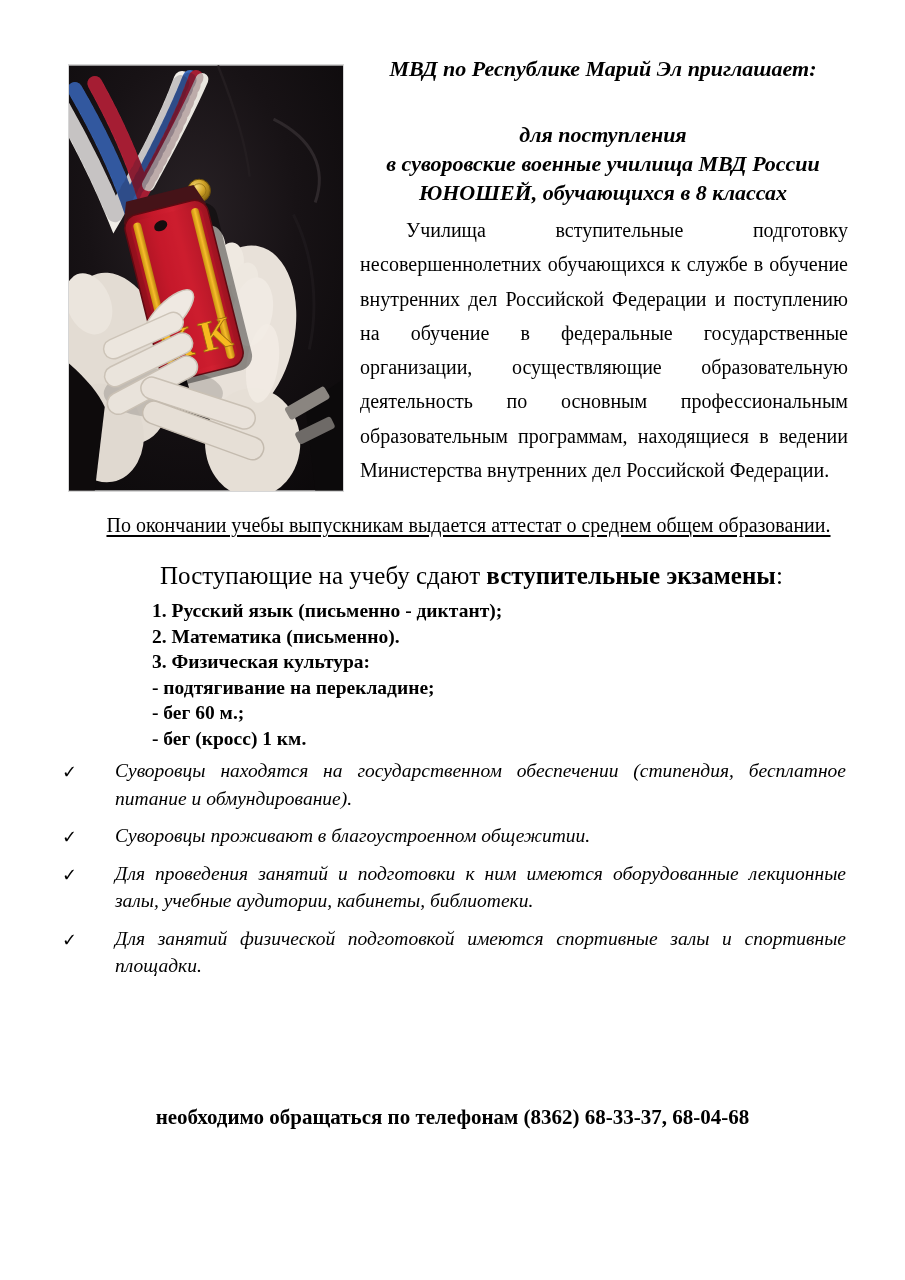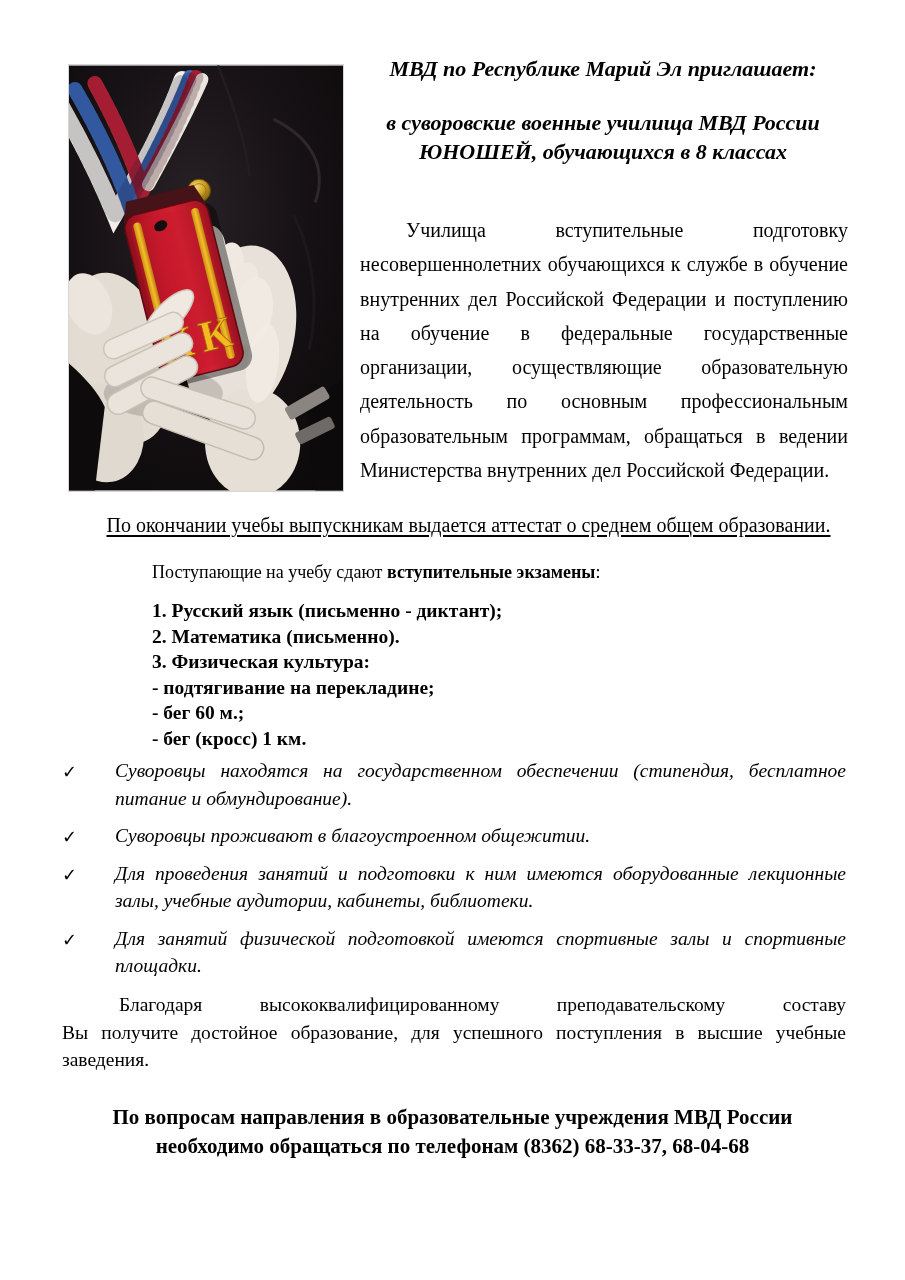--- a/index.html
+++ b/index.html
@@ -6,35 +6,35 @@
   body{width:905px;height:1280px;overflow:hidden;
        font-family:"Liberation Serif","DejaVu Serif",serif;color:#000;}
   .page{position:relative;width:905px;height:1280px;background:#fff;}
 
   .photo{position:absolute;left:68px;top:64px;width:276px;height:428px;
          border:1px solid #d6d6d6;box-sizing:border-box;overflow:hidden;}
   .photo svg{display:block;}
 
   .headline{position:absolute;left:352px;top:54px;width:502px;text-align:center;
             font-weight:bold;font-style:italic;font-size:22px;line-height:29px;}
-  .h-invite{margin-bottom:25px;}
+  .h-invite{margin-bottom:37px;}
 
   .intro{position:absolute;left:360px;top:213px;width:488px;
          font-size:20px;line-height:34.3px;}
 
   .jl{display:block;text-align:justify;text-align-last:justify;}
   .jl.last{text-align-last:left;}
   .ind{text-indent:46px;}
   .ind2{text-indent:57px;}
 
   .diploma{position:absolute;left:0;top:514px;width:905px;text-align:center;
            font-size:20px;padding-left:16px;}
   .diploma .u{text-decoration:underline;text-underline-offset:3px;}
 
-  .exintro{position:absolute;left:152px;top:562px;font-size:18px;}
+  .exintro{position:absolute;left:160px;top:562px;font-size:25px;}
 
   .exlist{position:absolute;left:152px;top:598px;font-size:19.5px;line-height:25.6px;font-weight:bold;}
 
   .benefits{position:absolute;left:62px;top:757px;width:784px;
             font-size:19.5px;font-style:italic;line-height:27.5px;}
   .benefit{position:relative;padding-left:53px;margin-bottom:10px;}
   .benefit .check{position:absolute;left:0;top:1px;font-style:normal;
                   font-size:18px;font-family:"DejaVu Sans",sans-serif;}
 
   .closing{position:absolute;left:62px;top:991px;width:784px;
@@ -135,32 +135,33 @@
         <path d="M0,300 C18,316 30,330 36,344 L26,428 L0,428 Z" fill="#0e0b0c"></path>
         <path d="M276,316 L238,342 L248,428 L276,428 Z" fill="#0c0a0b"></path>
         <rect x="217" y="333" width="46" height="14" rx="3" fill="#8a8580" transform="rotate(-30 240 340)"></rect>
         <rect x="228" y="361" width="40" height="13" rx="3" fill="#6e6a67" transform="rotate(-26 248 368)"></rect>
       </g>
     </svg>
   </div>
 
   <div class="headline">
     <div class="h-invite">МВД по Республике Марий Эл приглашает:</div>
+    <div>для поступления</div>
     <div>в суворовские военные училища МВД России</div>
     <div>ЮНОШЕЙ, обучающихся в 8 классах</div>
   </div>
 
   <div class="intro">
     <span class="jl ind">Училища вступительные подготовку</span>
     <span class="jl">несовершеннолетних обучающихся к службе в обучение</span>
     <span class="jl">внутренних дел Российской Федерации и поступлению</span>
     <span class="jl">на обучение в федеральные государственные</span>
     <span class="jl">организации, осуществляющие образовательную</span>
     <span class="jl">деятельность по основным профессиональным</span>
-    <span class="jl">образовательным программам, обращаться в ведении</span>
+    <span class="jl">образовательным программам, находящиеся в ведении</span>
     <span class="jl last">Министерства внутренних дел Российской Федерации.</span>
   </div>
 
   <div class="diploma">
     <span class="u">По окончании учебы выпускникам выдается аттестат о среднем общем образовании.</span>
   </div>
 
   <div class="exintro"><span>Поступающие на учебу сдают </span><b>вступительные экзамены</b><span>:</span></div>
 
   <div class="exlist">
@@ -187,24 +188,18 @@
       <span class="jl">Для проведения занятий и подготовки к ним имеются оборудованные лекционные</span>
       <span class="jl last">залы, учебные аудитории, кабинеты, библиотеки.</span>
     </div>
     <div class="benefit">
       <span class="check">✓</span>
       <span class="jl">Для занятий физической подготовкой имеются спортивные залы и спортивные</span>
       <span class="jl last">площадки.</span>
     </div>
   </div>
 
-  <div class="closing">
-    <span class="jl ind2">Благодаря высококвалифицированному преподавательскому составу</span>
-    <span class="jl">Вы получите достойное образование, для успешного поступления в высшие учебные</span>
-    <span class="jl last">заведения.</span>
-  </div>
 
   <div class="contact">
-    <div>По вопросам направления в образовательные учреждения МВД России</div>
     <div>необходимо обращаться по телефонам (8362) 68-33-37, 68-04-68</div>
   </div>
 
 </div>
 
 </body></html>

